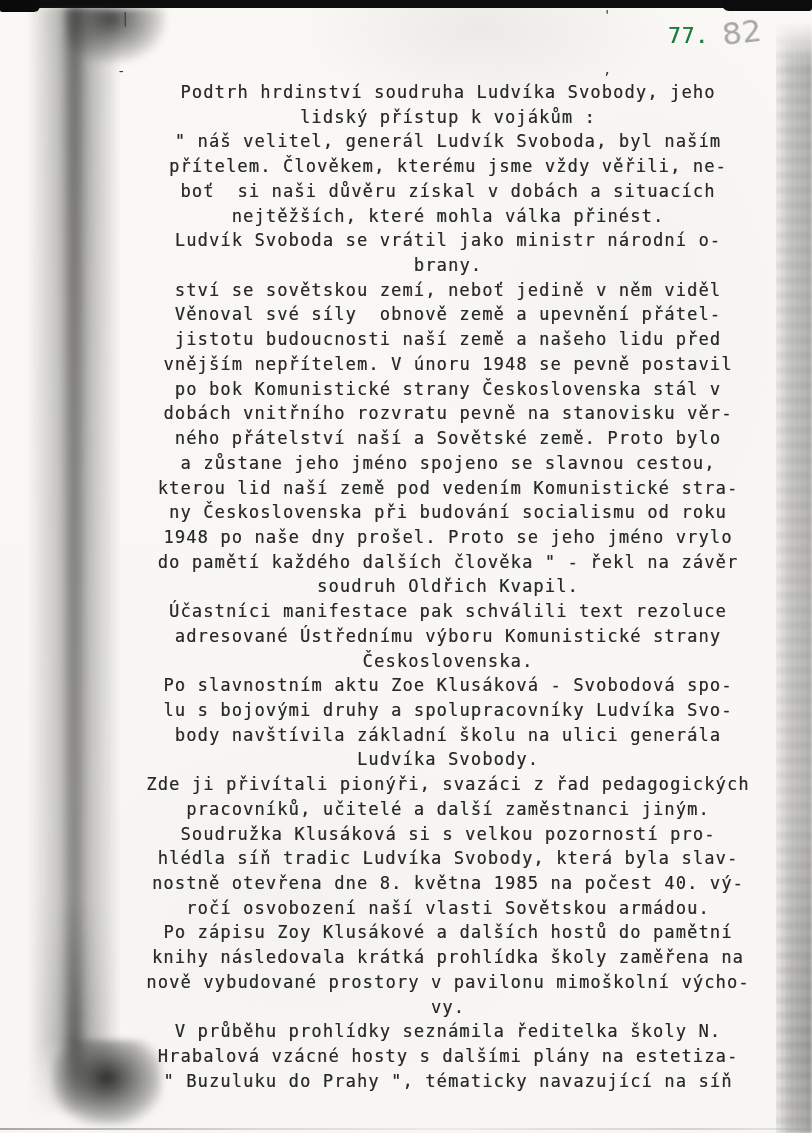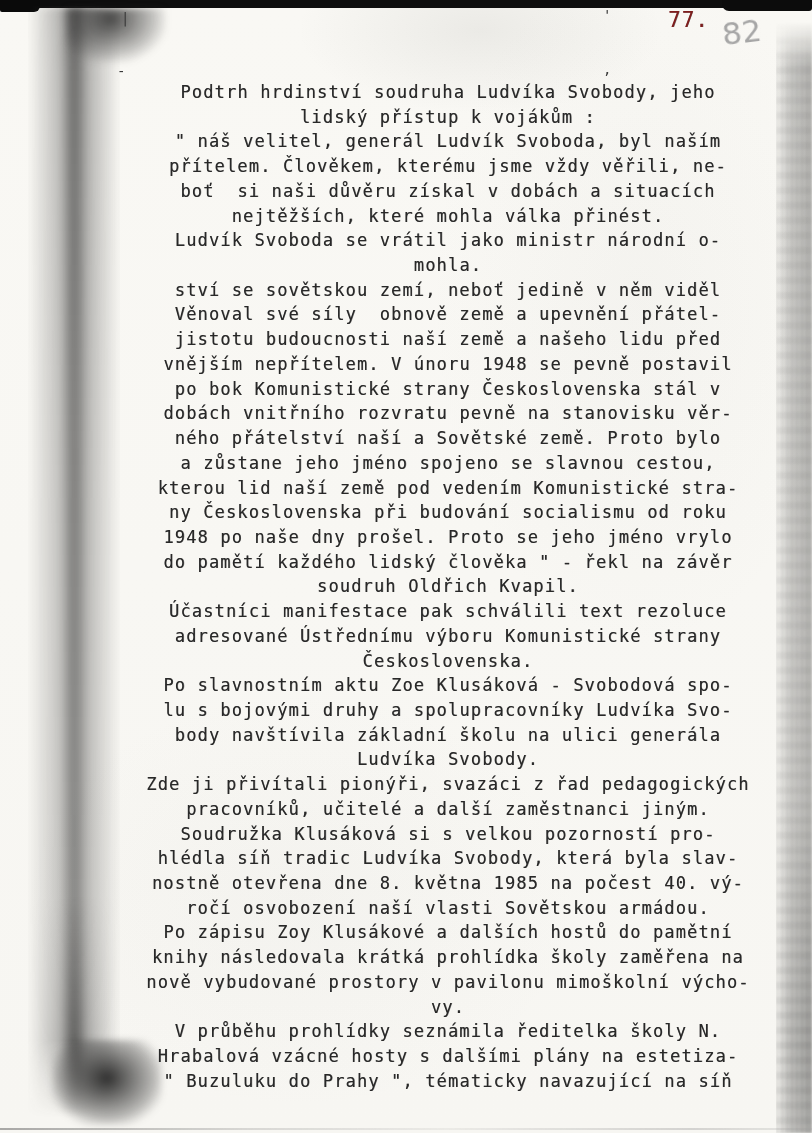--- a/index.html
+++ b/index.html
@@ -80,22 +80,22 @@
     filter:blur(0.25px) contrast(1.03);
   }
   .tline{
     white-space:pre;
     font-size:17px;line-height:24.72px;letter-spacing:1.15px;
     text-shadow:0.4px 0.3px 0.4px rgba(55,55,55,0.55);
     text-align:center;
   }
   
   .page-number-typed{
-    position:absolute;left:668px;top:8px;
-    font-size:21px;letter-spacing:1px;color:#7f1d1d;
+    position:absolute;left:668px;top:24px;
+    font-size:21px;letter-spacing:1px;color:#15803d;
     text-shadow:0.4px 0.4px 0.5px rgba(40,40,40,0.6);
     filter:blur(0.25px);
   }
   .page-number-handwritten{
     position:absolute;left:722px;top:14px;
     font-family:"DejaVu Sans", sans-serif;
     font-size:31px;font-weight:400;color:#a6a6a6;
     transform:rotate(-7deg);
     filter:blur(0.4px);
   }
@@ -125,33 +125,33 @@
 <div class="page-number-handwritten">82</div>
 
 <div class="textblock">
     <div class="tline">Podtrh hrdinství soudruha Ludvíka Svobody, jeho</div>
     <div class="tline">lidský přístup k vojákům :</div>
     <div class="tline">" náš velitel, generál Ludvík Svoboda, byl naším</div>
     <div class="tline">přítelem. Člověkem, kterému jsme vždy věřili, ne-</div>
     <div class="tline">boť  si naši důvěru získal v dobách a situacích</div>
     <div class="tline">nejtěžších, které mohla válka přinést.</div>
     <div class="tline">Ludvík Svoboda se vrátil jako ministr národní o-</div>
-    <div class="tline">mohla.</div>
+    <div class="tline">brany.</div>
     <div class="tline">ství se sovětskou zemí, neboť jedině v něm viděl</div>
     <div class="tline">Věnoval své síly  obnově země a upevnění přátel-</div>
     <div class="tline">jistotu budoucnosti naší země a našeho lidu před</div>
     <div class="tline">vnějším nepřítelem. V únoru 1948 se pevně postavil</div>
     <div class="tline">po bok Komunistické strany Československa stál v</div>
     <div class="tline">dobách vnitřního rozvratu pevně na stanovisku věr-</div>
     <div class="tline">ného přátelství naší a Sovětské země. Proto bylo</div>
     <div class="tline">a zůstane jeho jméno spojeno se slavnou cestou,</div>
     <div class="tline">kterou lid naší země pod vedením Komunistické stra-</div>
     <div class="tline">ny Československa při budování socialismu od roku</div>
     <div class="tline">1948 po naše dny prošel. Proto se jeho jméno vrylo</div>
-    <div class="tline">do pamětí každého lidský člověka " - řekl na závěr</div>
+    <div class="tline">do pamětí každého dalších člověka " - řekl na závěr</div>
     <div class="tline">soudruh Oldřich Kvapil.</div>
     <div class="tline">Účastníci manifestace pak schválili text rezoluce</div>
     <div class="tline">adresované Ústřednímu výboru Komunistické strany</div>
     <div class="tline">Československa.</div>
     <div class="tline">Po slavnostním aktu Zoe Klusáková - Svobodová spo-</div>
     <div class="tline">lu s bojovými druhy a spolupracovníky Ludvíka Svo-</div>
     <div class="tline">body navštívila základní školu na ulici generála</div>
     <div class="tline">Ludvíka Svobody.</div>
     <div class="tline">Zde ji přivítali pionýři, svazáci z řad pedagogických</div>
     <div class="tline">pracovníků, učitelé a další zaměstnanci jiným.</div>

